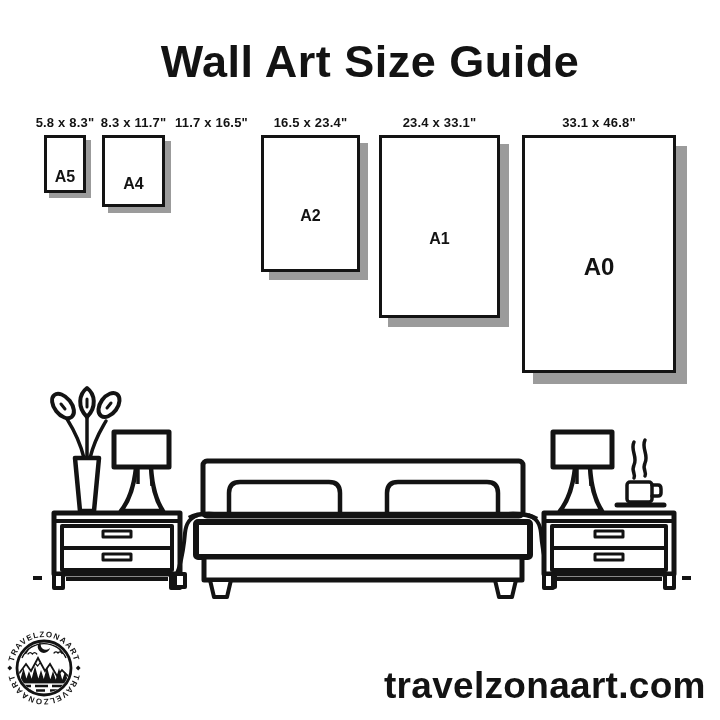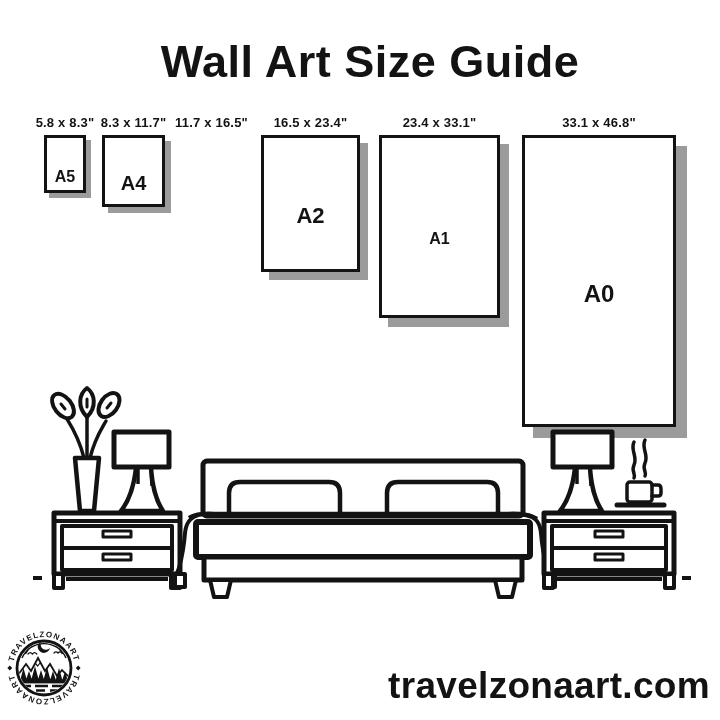--- a/index.html
+++ b/index.html
@@ -30,65 +30,65 @@
   .fbox{
     width:100%;background:#fff;border:3px solid var(--ink);
     display:flex;align-items:center;justify-content:center;box-sizing:border-box;
   }
   .fcode{font-weight:700;color:var(--ink);margin-top:25px;}
   
   .scene{position:absolute;left:0;top:380px;width:720px;height:230px;color:var(--ink);}
   .logo{position:absolute;left:2px;top:624px;width:84px;height:88px;color:var(--ink);}
   .website{
     position:absolute;left:384px;top:665px;width:330px;
-    text-align:center;font-size:37px;font-weight:700;letter-spacing:0.3px;color:var(--ink);
+    text-align:left;font-size:37px;font-weight:700;letter-spacing:0.3px;color:var(--ink);
   }
 </style>
 </head>
 <body>
 
 <div class="canvas">
 
   <h1 class="page-title">Wall Art Size Guide</h1>
 
   <div class="fwrap" style="left:44px;width:42px">
     <div class="flabel">5.8 x 8.3"</div>
     <div class="fbox" style="height:58px;box-shadow:5px 5px 0 0 var(--shadow)">
       <span class="fcode" style="font-size:16px">A5</span>
     </div>
   </div>
 
   <div class="fwrap" style="left:102px;width:63px">
     <div class="flabel">8.3 x 11.7"</div>
     <div class="fbox" style="height:72px;box-shadow:6px 6px 0 0 var(--shadow)">
-      <span class="fcode" style="font-size:20px">A4</span>
+      <span class="fcode" style="font-size:16px">A4</span>
     </div>
   </div>
 
   <div class="fwrap" style="left:175px;width:73px">
     <div class="flabel">11.7 x 16.5"</div>
   </div>
 
   <div class="fwrap" style="left:261px;width:99px">
     <div class="flabel">16.5 x 23.4"</div>
     <div class="fbox" style="height:137px;box-shadow:8px 8px 0 0 var(--shadow)">
-      <span class="fcode" style="font-size:22px">A2</span>
+      <span class="fcode" style="font-size:16px">A2</span>
     </div>
   </div>
 
   <div class="fwrap" style="left:379px;width:121px">
     <div class="flabel">23.4 x 33.1"</div>
     <div class="fbox" style="height:183px;box-shadow:9px 9px 0 0 var(--shadow)">
       <span class="fcode" style="font-size:16px">A1</span>
     </div>
   </div>
 
   <div class="fwrap" style="left:522px;width:154px">
     <div class="flabel">33.1 x 46.8"</div>
-    <div class="fbox" style="height:292px;box-shadow:11px 11px 0 0 var(--shadow)">
+    <div class="fbox" style="height:238px;box-shadow:11px 11px 0 0 var(--shadow)">
       <span class="fcode" style="font-size:24px">A0</span>
     </div>
   </div>
 
   <svg class="scene" viewBox="0 0 720 230" fill="none" stroke="currentColor" stroke-width="4.5" stroke-linejoin="round">
 
     <g>
       <line x1="33" y1="198" x2="42" y2="198" stroke-width="4"></line>
       <line x1="682" y1="198" x2="691" y2="198" stroke-width="4"></line>
       <line x1="66" y1="199" x2="168" y2="199" stroke-width="4"></line>

